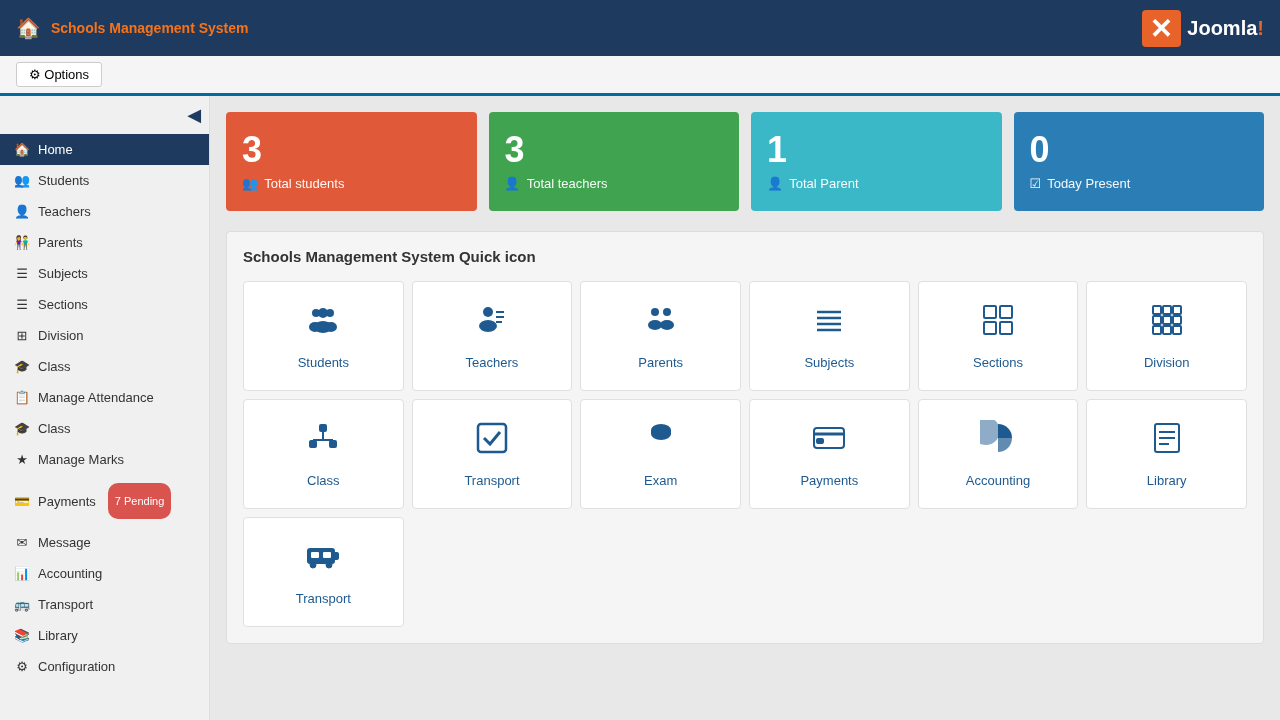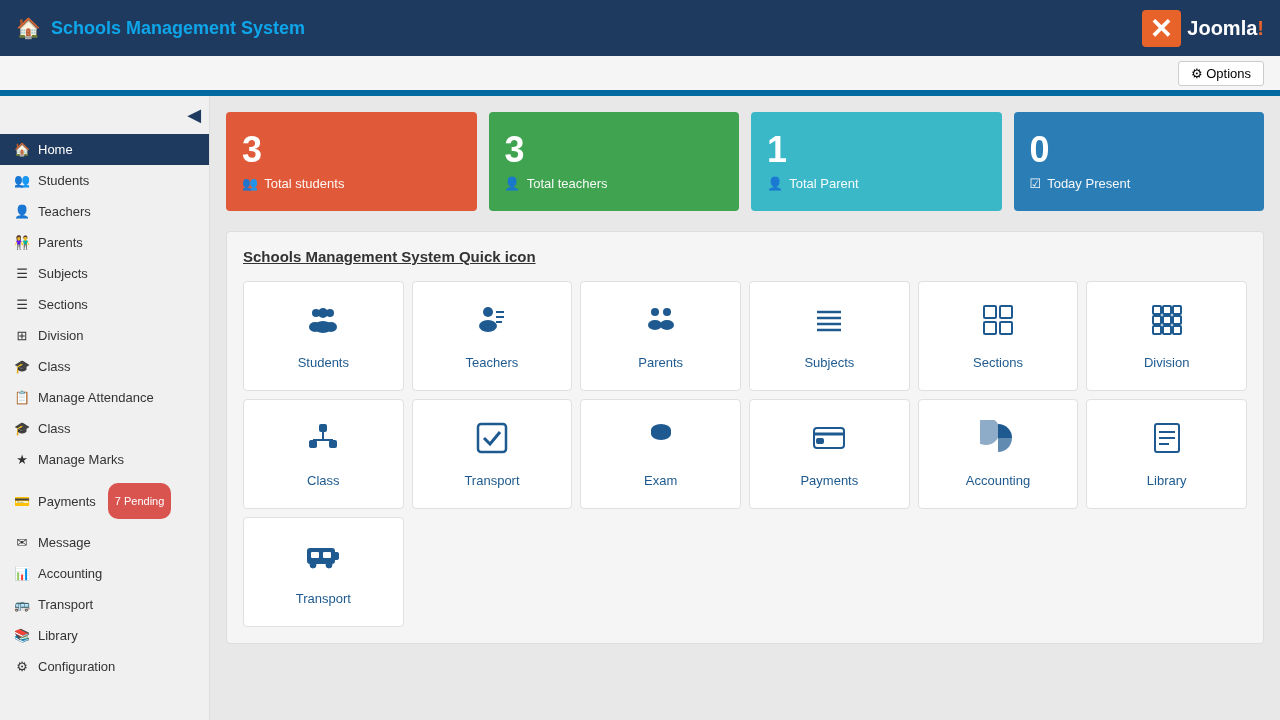--- a/index.html
+++ b/index.html
@@ -14,42 +14,41 @@
       justify-content: space-between;
       padding: 0 16px;
     }
     .navbar-left {
       display: flex;
       align-items: center;
       gap: 10px;
       color: white;
     }
     .navbar-left .home-icon { font-size: 20px; }
-    .navbar-title { font-size: 18px; font-weight: bold; color: #0ea5e9; }
+    .navbar-title { font-size: 14px; font-weight: bold; color: #f97316; }
     .joomla-logo {
       display: flex;
       align-items: center;
       gap: 6px;
     }
     .joomla-text {
       color: white;
       font-size: 20px;
       font-weight: bold;
     }
     .joomla-exclaim { color: #e8632a; }
 
     
     .options-bar {
       background: #f5f5f5;
       height: 40px;
       display: flex;
       align-items: center;
-      justify-content: flex-end;
       padding: 0 16px;
-      border-bottom: 6px solid #0369a1;
+      border-bottom: 3px solid #0369a1;
     }
     .options-btn {
       background: white;
       border: 1px solid #ccc;
       padding: 4px 12px;
       font-size: 13px;
       cursor: pointer;
       display: flex;
       align-items: center;
       gap: 6px;
@@ -149,21 +148,20 @@
       background: #f5f5f5;
       border: 1px solid #ddd;
       border-radius: 4px;
       padding: 16px;
     }
     .quick-title {
       font-size: 15px;
       font-weight: bold;
       color: #333;
       margin-bottom: 16px;
-      text-decoration: underline;
     }
     .quick-grid {
       display: grid;
       grid-template-columns: repeat(6, 1fr);
       gap: 8px;
     }
     .quick-item {
       display: flex;
       flex-direction: column;
       align-items: center;

